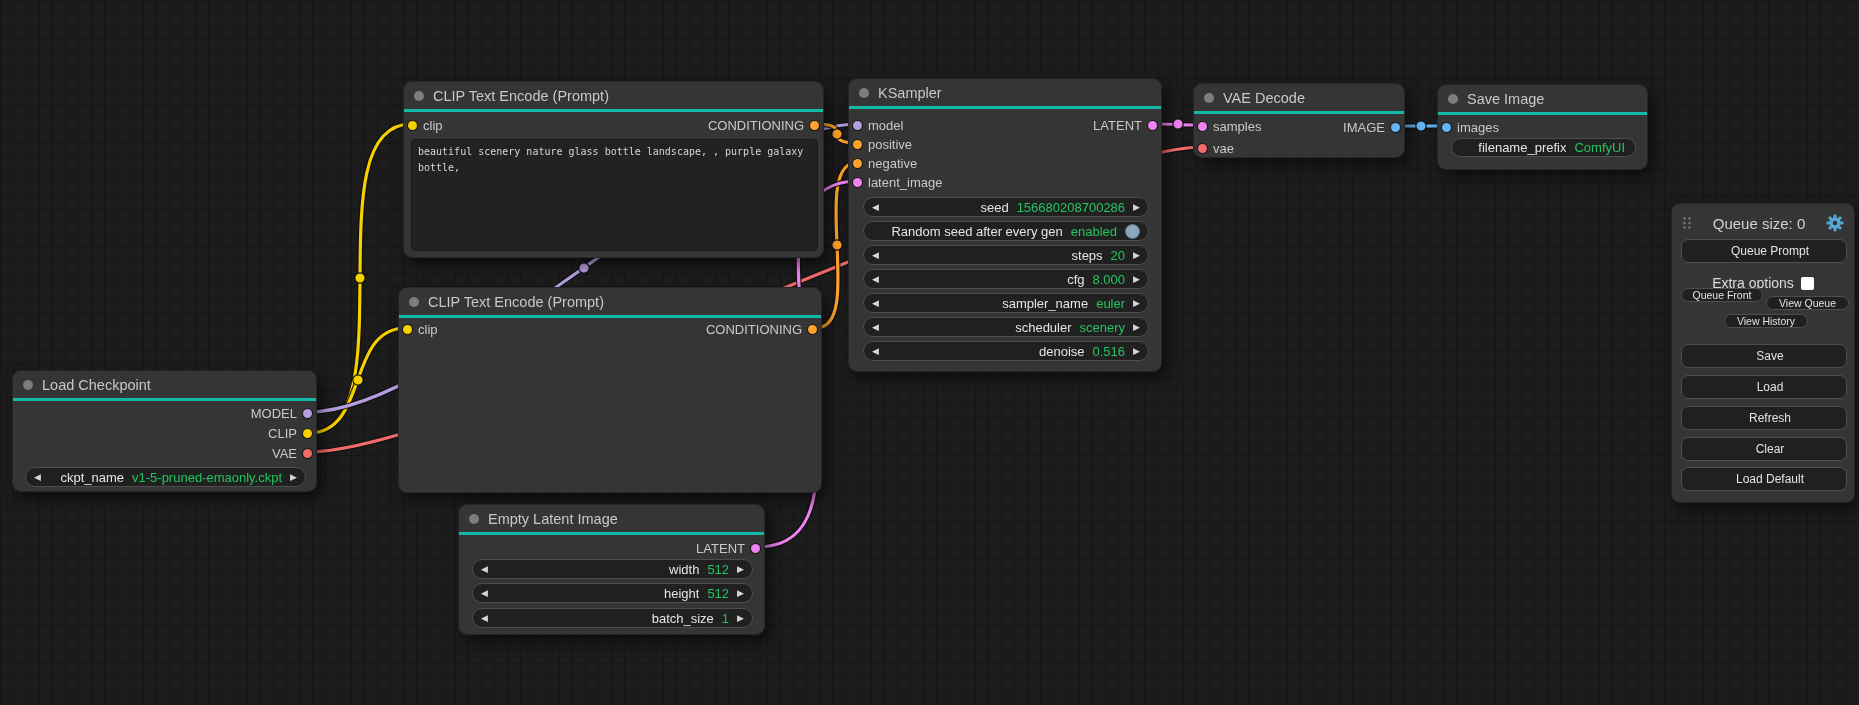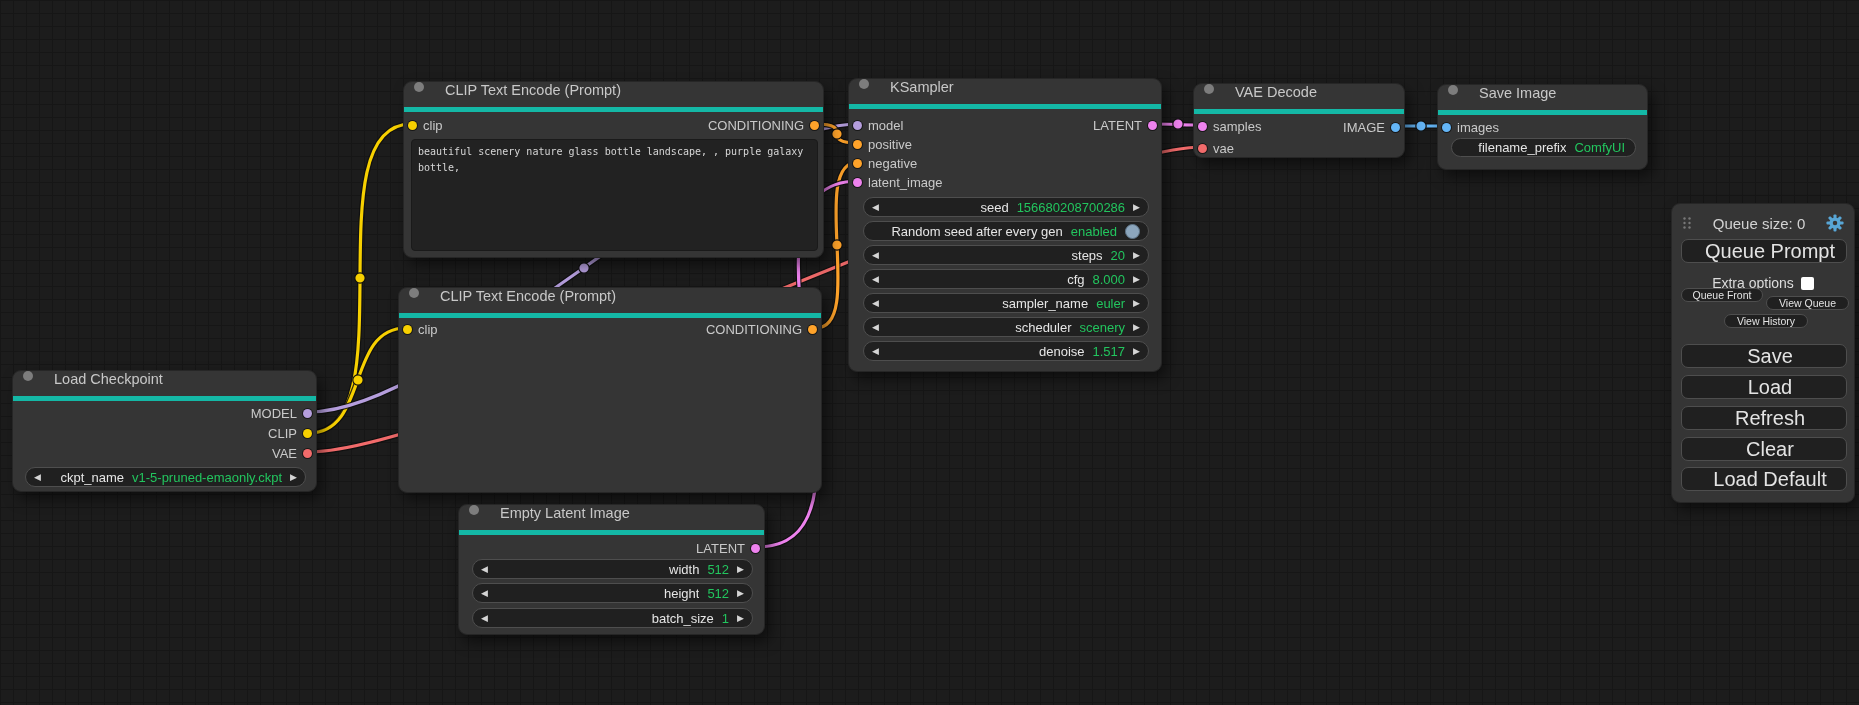--- a/index.html
+++ b/index.html
@@ -11,22 +11,22 @@
     background-size:13px 13px;
     font-family:"Liberation Sans",sans-serif;
   }
   svg.wires{position:absolute;left:0;top:0;width:1859px;height:705px;}
   .wo{fill:none;stroke:#0e0e0e;stroke-width:5.6;stroke-linecap:round;opacity:.85;}
   .wc{fill:none;stroke-width:3.2;stroke-linecap:round;}
   .node{
     position:absolute;background:#353535;border:1px solid #262626;border-radius:9px;
     box-shadow:5px 7px 14px rgba(0,0,0,.5);box-sizing:border-box;
   }
-  .node-header{height:30px;display:flex;align-items:flex-start;padding:0 10px;
-    border-bottom:5px solid #14b8a6;box-sizing:border-box;gap:12px;}
+  .node-header{height:30px;display:flex;align-items:center;padding:0 10px;
+    border-bottom:3px solid #14b8a6;box-sizing:border-box;}
   .collapse-dot{width:10px;height:10px;border-radius:50%;background:#7d7d7d;margin-right:9px;flex:0 0 auto;}
   .node-title{font-size:14.5px;color:#c8c8c8;white-space:nowrap;}
   .slot{position:absolute;height:18px;display:flex;align-items:center;column-gap:6px;
     font-size:13px;color:#c9c9c9;white-space:nowrap;}
   .slot.in{left:4px;}
   .slot.out{right:4px;flex-direction:row-reverse;}
   .dot{width:9px;height:9px;border-radius:50%;box-shadow:0 0 0 1px rgba(0,0,0,.55);flex:0 0 auto;}
   .widget{position:absolute;height:20px;background:#202020;border:1px solid #4e4e4e;border-radius:10px;
     display:flex;align-items:center;padding:0 8px;box-sizing:border-box;font-size:13px;}
   .widget .arr{font-size:9px;color:#d5d5d5;line-height:1;flex:0 0 auto;}
@@ -39,21 +39,21 @@
   .prompt{position:absolute;background:#222222;border:1px solid #1a1a1a;border-radius:4px;
     font-family:"DejaVu Sans Mono",monospace;font-size:10px;line-height:16px;color:#d6d6d6;
     padding:4px 6px;white-space:pre-wrap;box-sizing:border-box;overflow:hidden;}
   
   .qpanel{position:absolute;left:1671px;top:203px;width:184px;height:300px;background:#353535;
     border:1px solid #262626;border-radius:9px;box-shadow:5px 7px 14px rgba(0,0,0,.5);box-sizing:border-box;}
   .qhead{position:absolute;top:8px;left:10px;right:10px;height:22px;display:flex;align-items:center;}
   .qtitle{flex:1;text-align:center;font-size:15px;color:#d2d2d2;}
   .qbtn{position:absolute;background:#202020;border:1px solid #4e4e4e;border-radius:7px;color:#e3e3e3;
     display:flex;align-items:center;justify-content:center;box-sizing:border-box;white-space:nowrap;}
-  .qbtn.big{left:9px;width:166px;height:24px;font-size:20px;padding-left:12px;}
+  .qbtn.big{left:9px;width:166px;height:24px;font-size:12px;padding-left:12px;}
   .qbtn.small{height:14px;font-size:10.5px;border-radius:8px;}
   .extra{position:absolute;top:71px;left:0;right:0;display:flex;align-items:center;
     justify-content:center;gap:7px;font-size:14px;color:#dcdcdc;}
   .checkbox{width:13px;height:13px;background:#ffffff;border-radius:2px;flex:0 0 auto;}
 </style>
 </head>
 <body>
 
 <div class="canvas">
 
@@ -209,21 +209,21 @@
     </div>
     <div class="widget" style="top:238px;left:14px;width:286px;">
       <span class="arr">◀</span>
       <span class="lbl">scheduler</span>
       <span class="val">scenery</span>
       <span class="arr">▶</span>
     </div>
     <div class="widget" style="top:262px;left:14px;width:286px;">
       <span class="arr">◀</span>
       <span class="lbl">denoise</span>
-      <span class="val">1.517</span>
+      <span class="val">0.516</span>
       <span class="arr">▶</span>
     </div>
   </div>
 
   <div class="node" style="left:1193px;top:83px;width:212px;height:75px;">
     <div class="node-header">
       <span class="collapse-dot"></span>
       <span class="node-title">VAE Decode</span>
     </div>
     <div class="slot in" style="top:33px">

